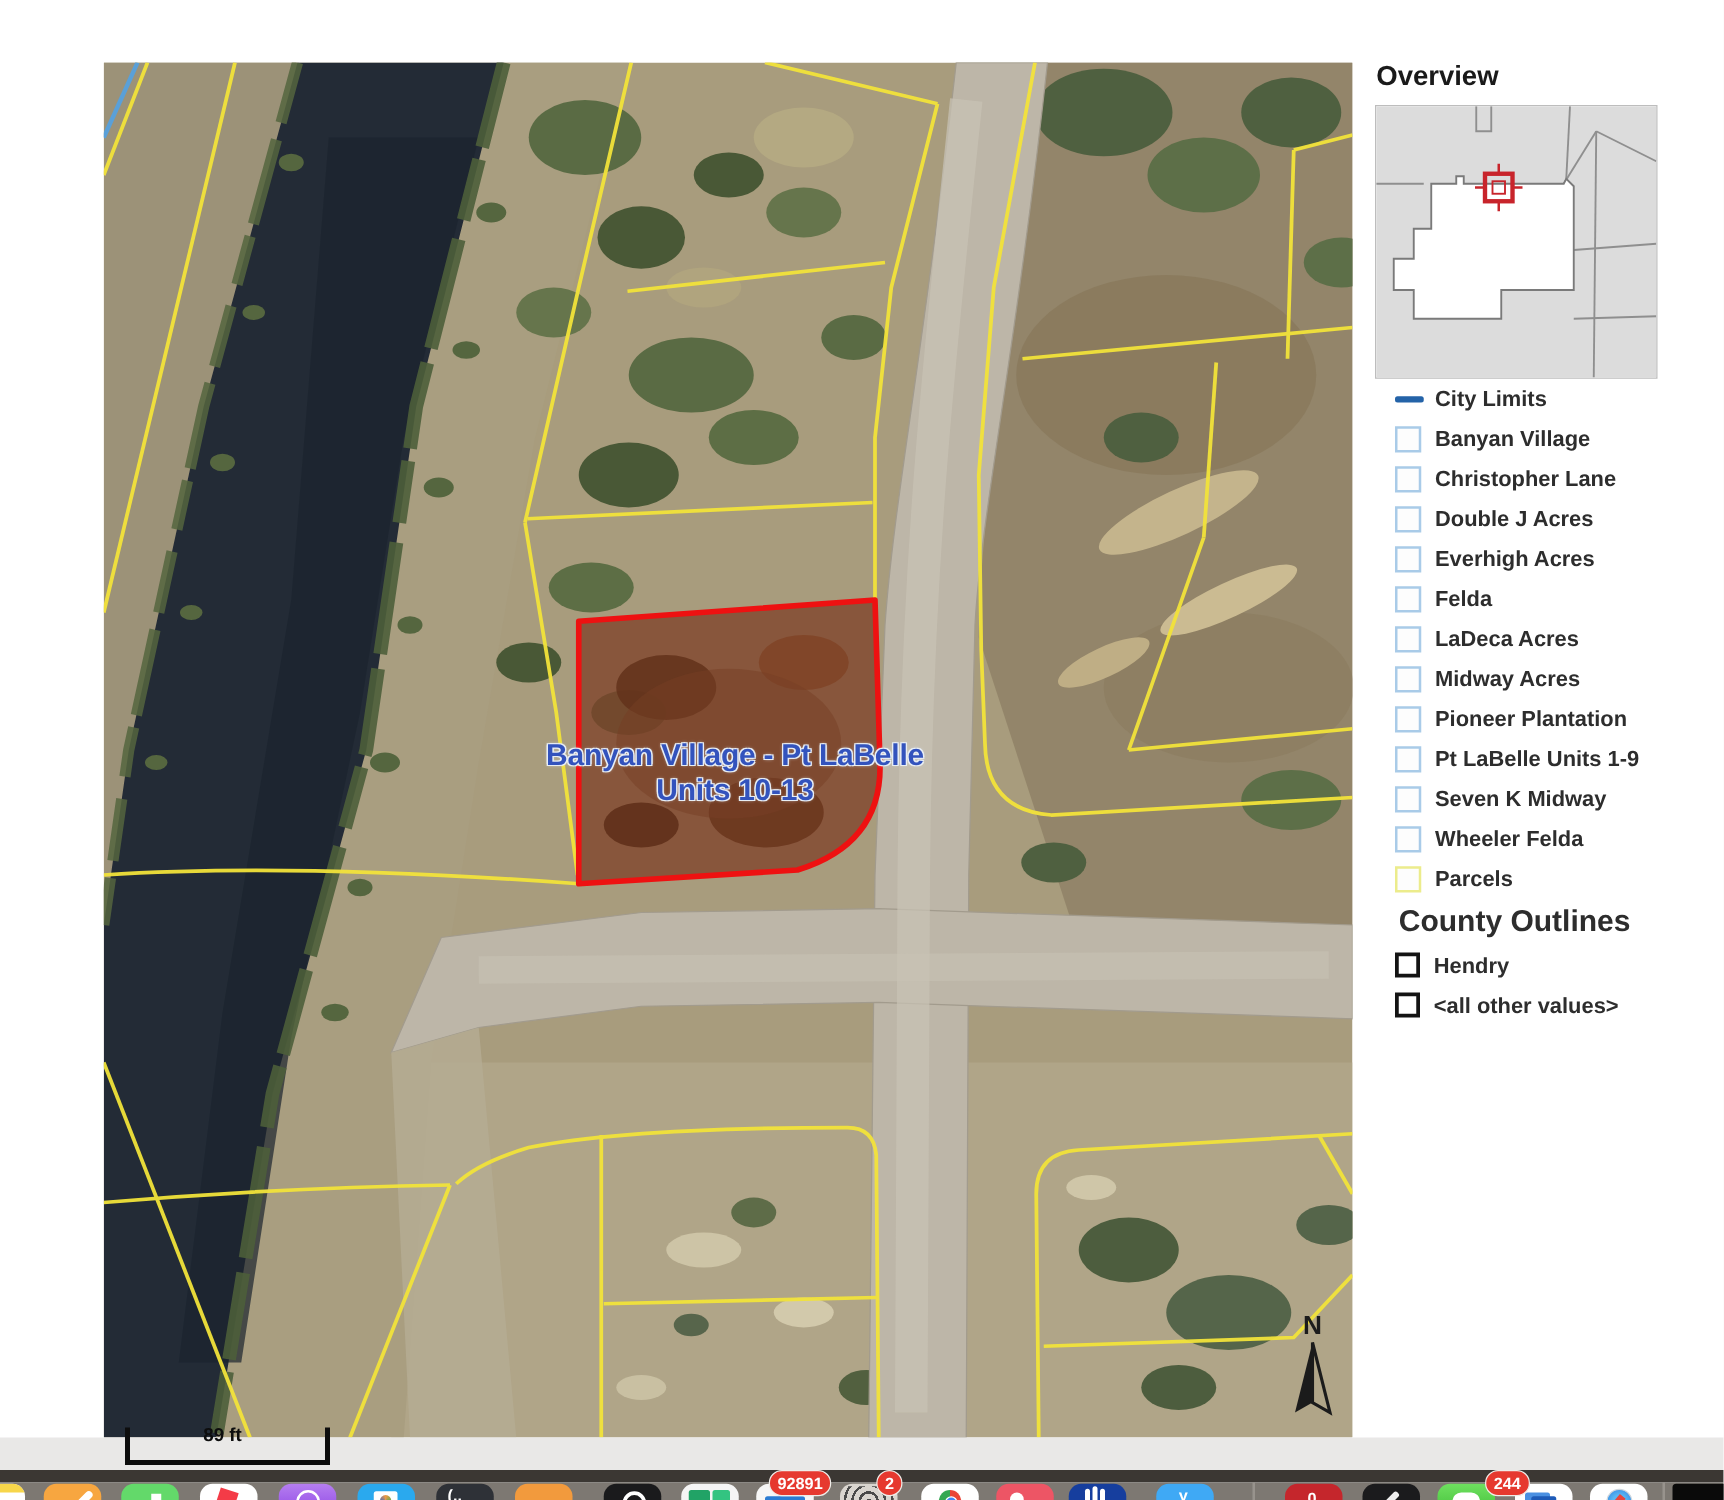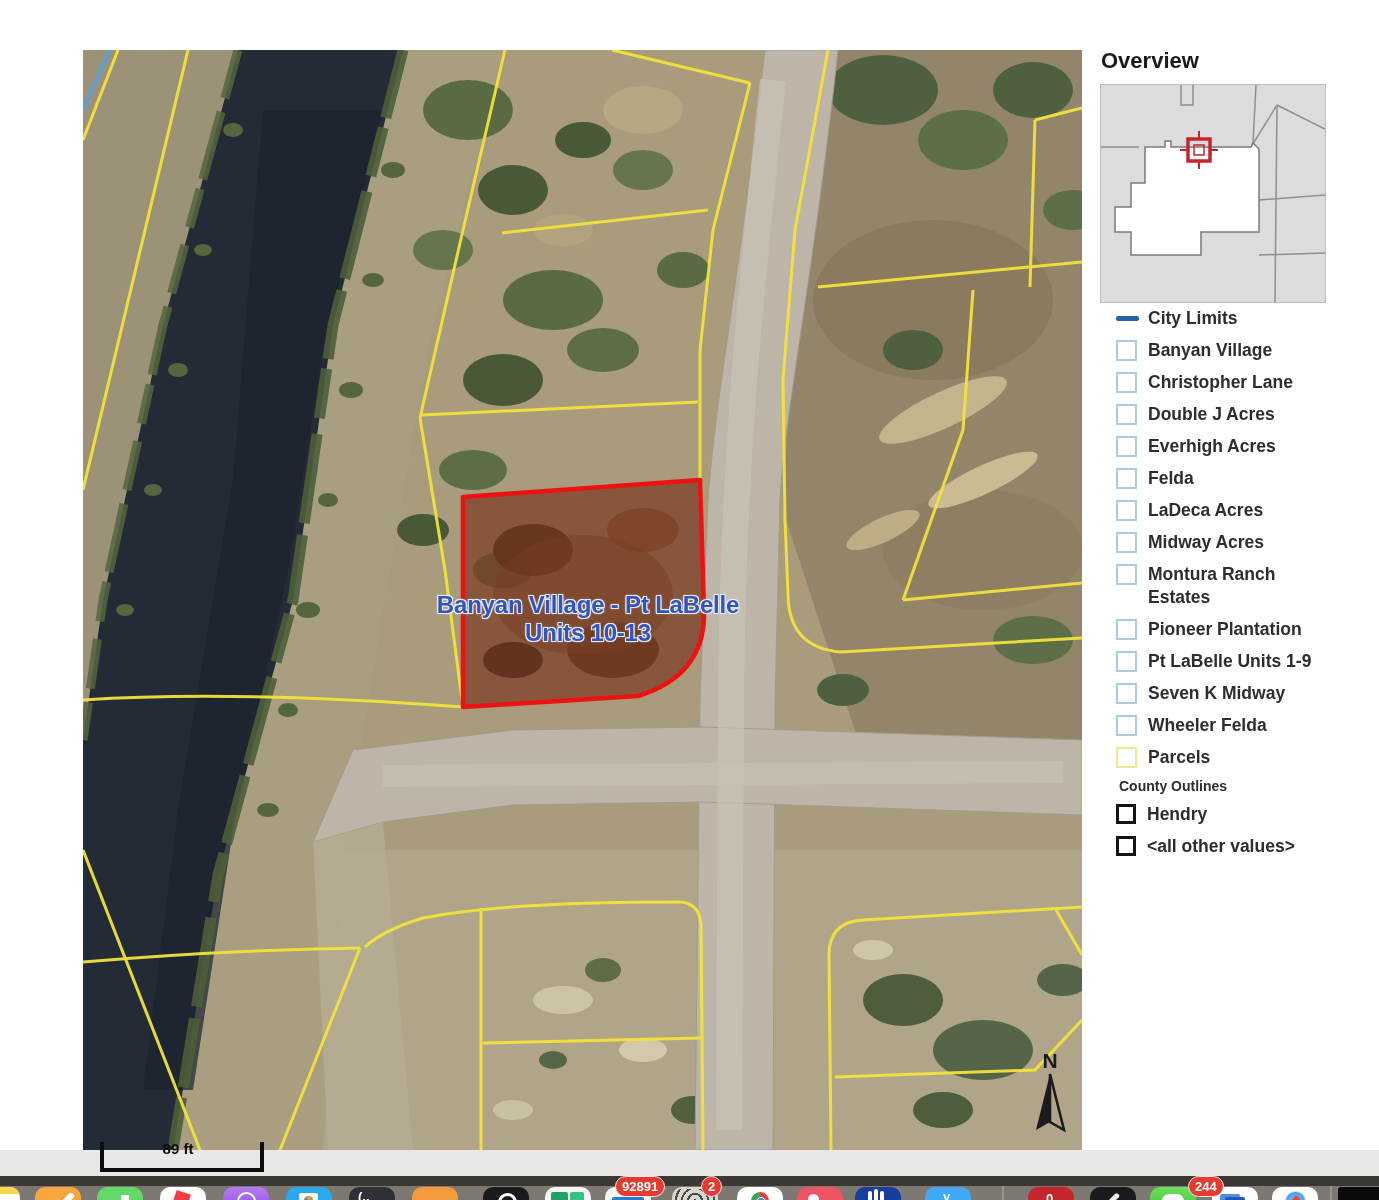--- a/index.html
+++ b/index.html
@@ -29,21 +29,21 @@
   .legend-title{margin:12px 0 7px 1px;font-size:22px;font-weight:800;color:#1a1a1a;}
   .lg-row{display:flex;align-items:flex-start;margin:0 0 9px 16px;}
   .lg-label{font-size:17.5px;line-height:23px;font-weight:bold;color:#2d2d2d;padding-left:11px;max-width:190px;}
   .sw{flex:0 0 auto;width:21px;height:21px;margin-top:1px;background:#fdfdfd;box-sizing:border-box;}
   .sw.blue{border:2.5px solid #a9cbe8;}
   .sw.yellow{border:2.5px solid #ecec8c;}
   .sw.county{width:20px;height:20px;border:3px solid #141414;background:#ffffff;}
   .sw.line{border:none;background:transparent;position:relative;}
   .sw.line::after{content:"";position:absolute;left:0;top:8px;width:23px;height:4.5px;
     border-radius:2px;background:#2463a8;}
-  .lg-sub{margin:2px 0 9px 19px;font-size:14px;font-weight:bold;color:#2d2d2d;}
+  .lg-sub{margin:2px 0 9px 19px;font-size:24px;font-weight:bold;color:#2d2d2d;}
 
   
   .below-map{position:absolute;left:0;top:1150px;width:1379px;height:26px;background:#e9e8e7;}
   .dock-shadow{position:absolute;left:0;top:1176px;width:1379px;height:10px;background:#3b3733;}
   .dock{position:absolute;left:0;top:1186px;width:1379px;height:14px;background:#7d7872;}
   .dock-icon{position:absolute;top:1187px;width:46px;height:18px;border-radius:10px 10px 0 0;z-index:3;overflow:hidden;}
   .dock-divider{position:absolute;top:1186px;width:2px;height:14px;background:#98938d;z-index:3;}
   .badge{position:absolute;top:1176px;height:21px;border-radius:11px;background:#e6392f;
     border:1.5px solid #efece8;color:#fff;font-size:13px;font-weight:bold;line-height:19px;
     padding:0 6px;z-index:4;box-sizing:border-box;}
@@ -247,24 +247,20 @@
     <div class="lg-row">
       <span class="sw blue"></span>
       <span class="lg-label">LaDeca Acres</span>
       </div>
     <div class="lg-row">
       <span class="sw blue"></span>
       <span class="lg-label">Midway Acres</span>
       </div>
     <div class="lg-row">
       <span class="sw blue"></span>
-      <span class="lg-label">Montura Ranch Estates</span>
-      </div>
-    <div class="lg-row">
-      <span class="sw blue"></span>
       <span class="lg-label">Pioneer Plantation</span>
       </div>
     <div class="lg-row">
       <span class="sw blue"></span>
       <span class="lg-label">Pt LaBelle Units 1-9</span>
       </div>
     <div class="lg-row">
       <span class="sw blue"></span>
       <span class="lg-label">Seven K Midway</span>
       </div>

